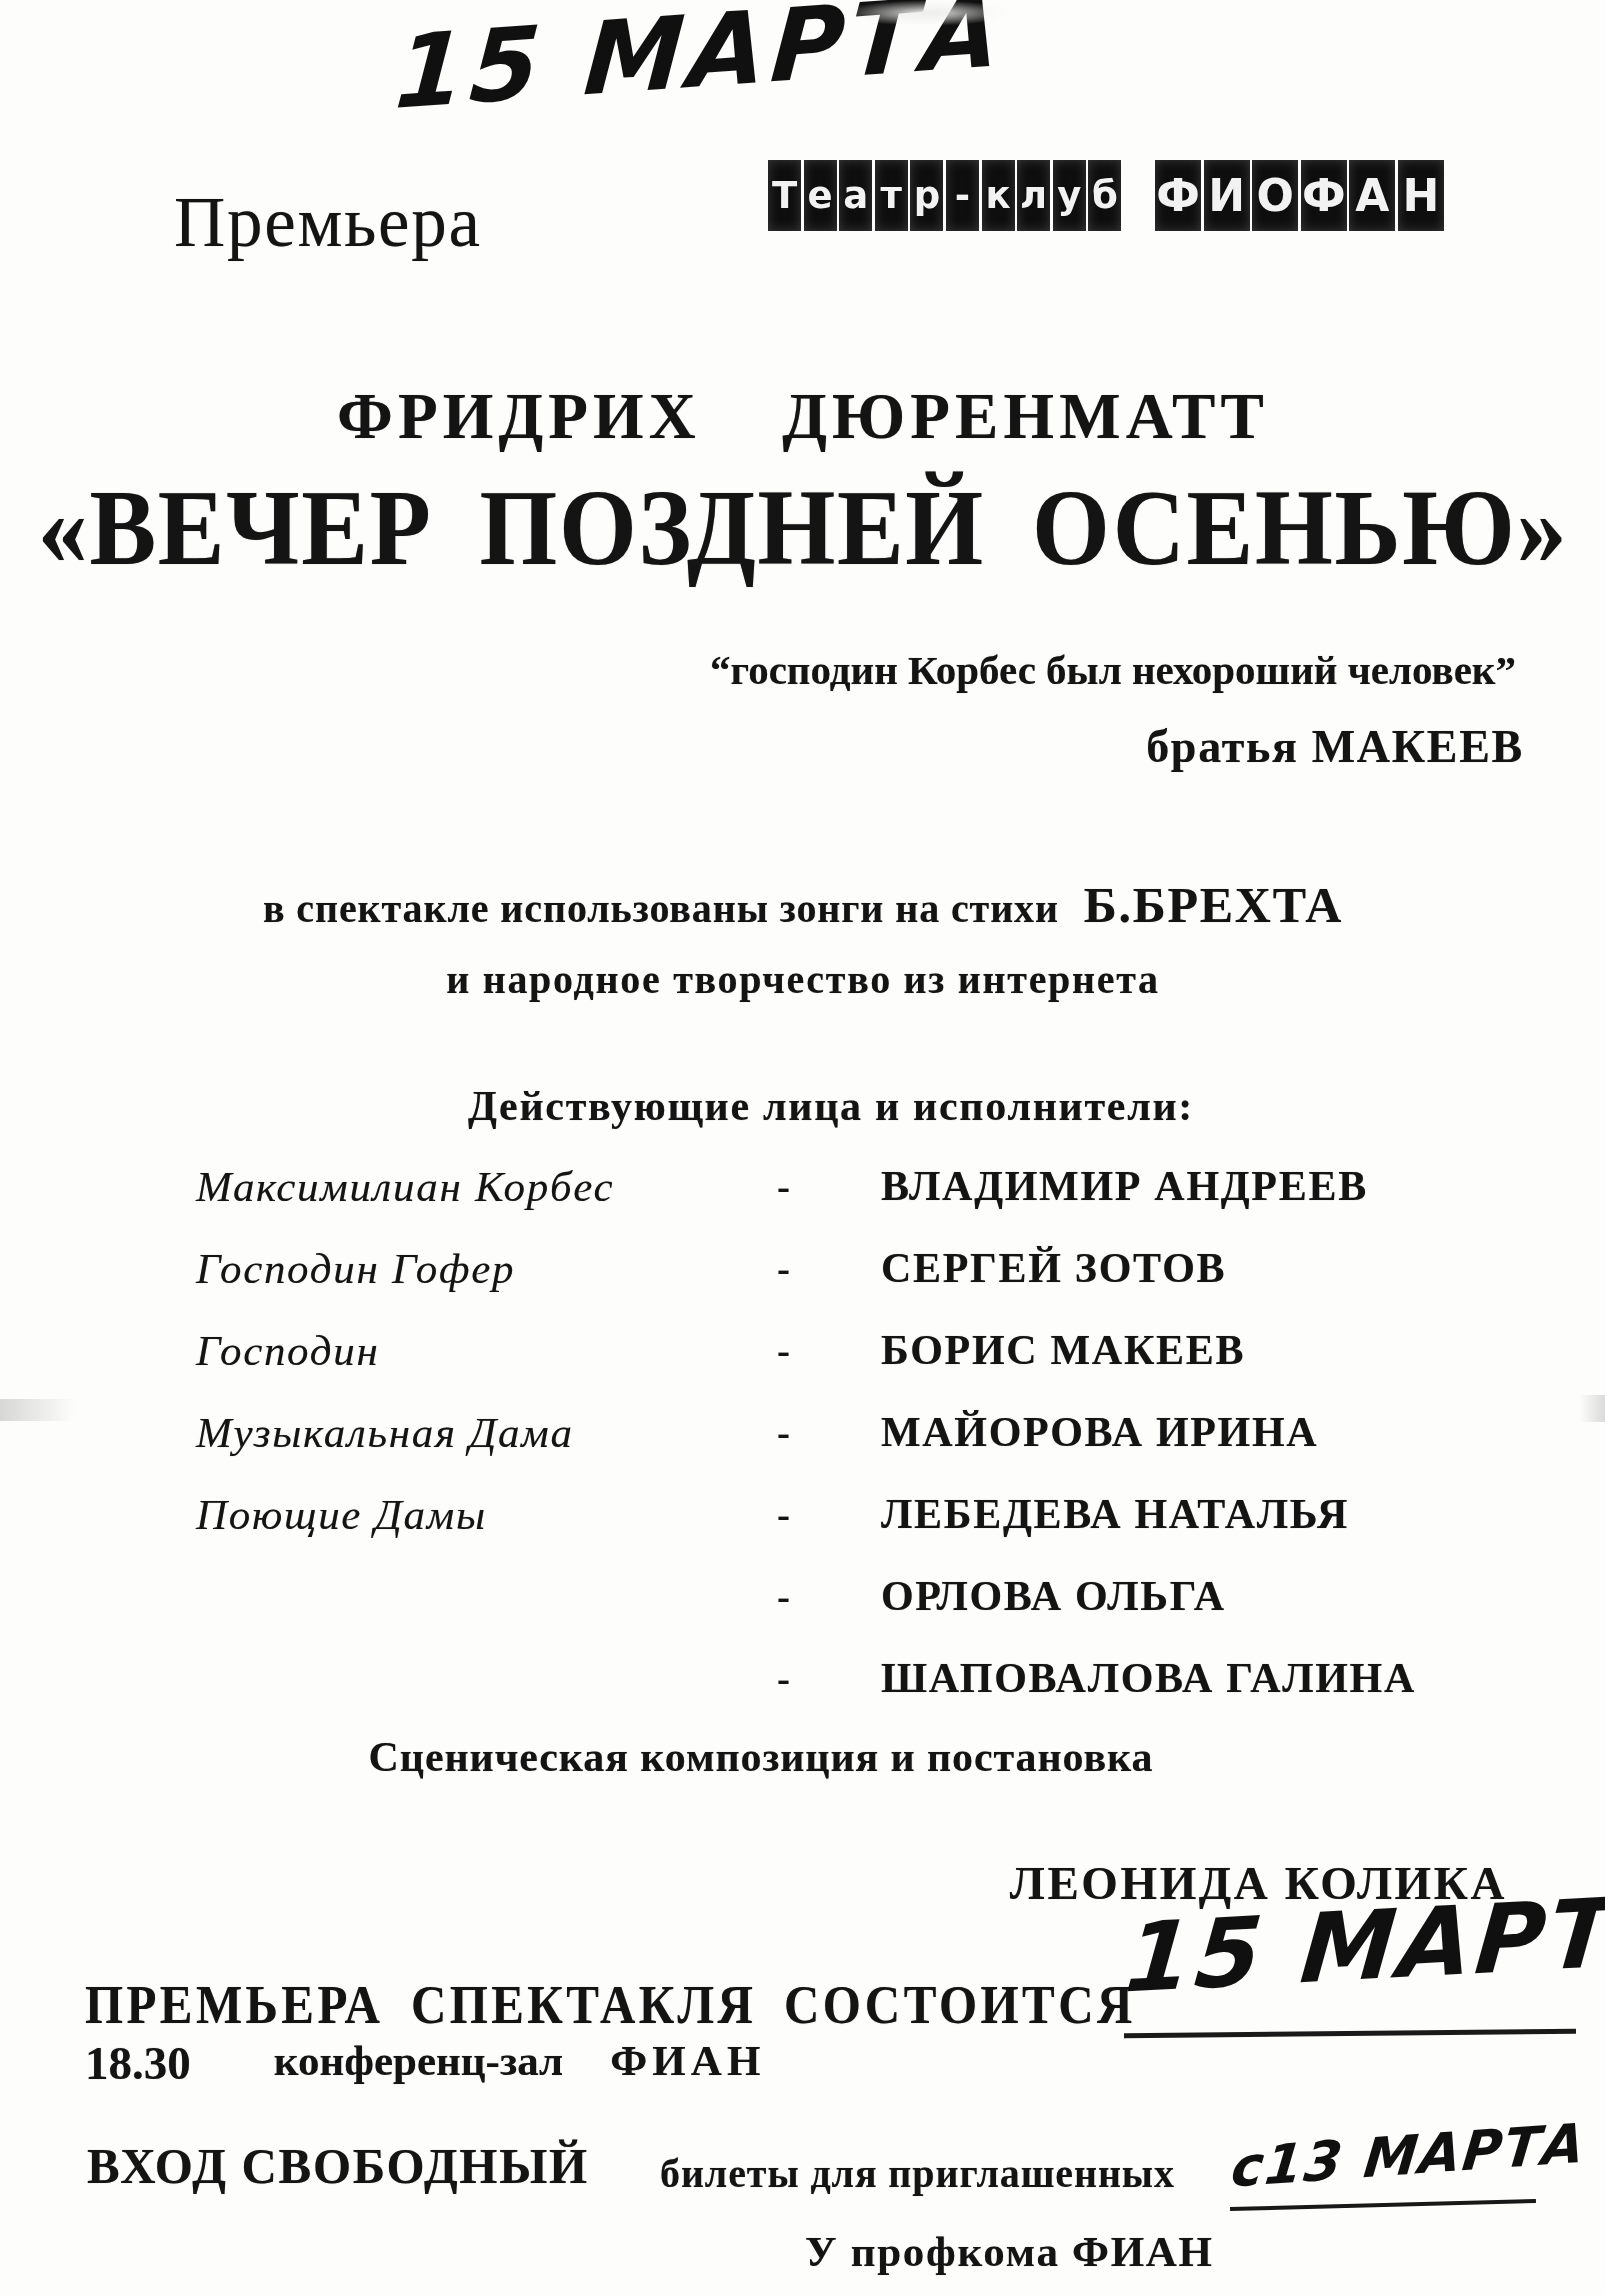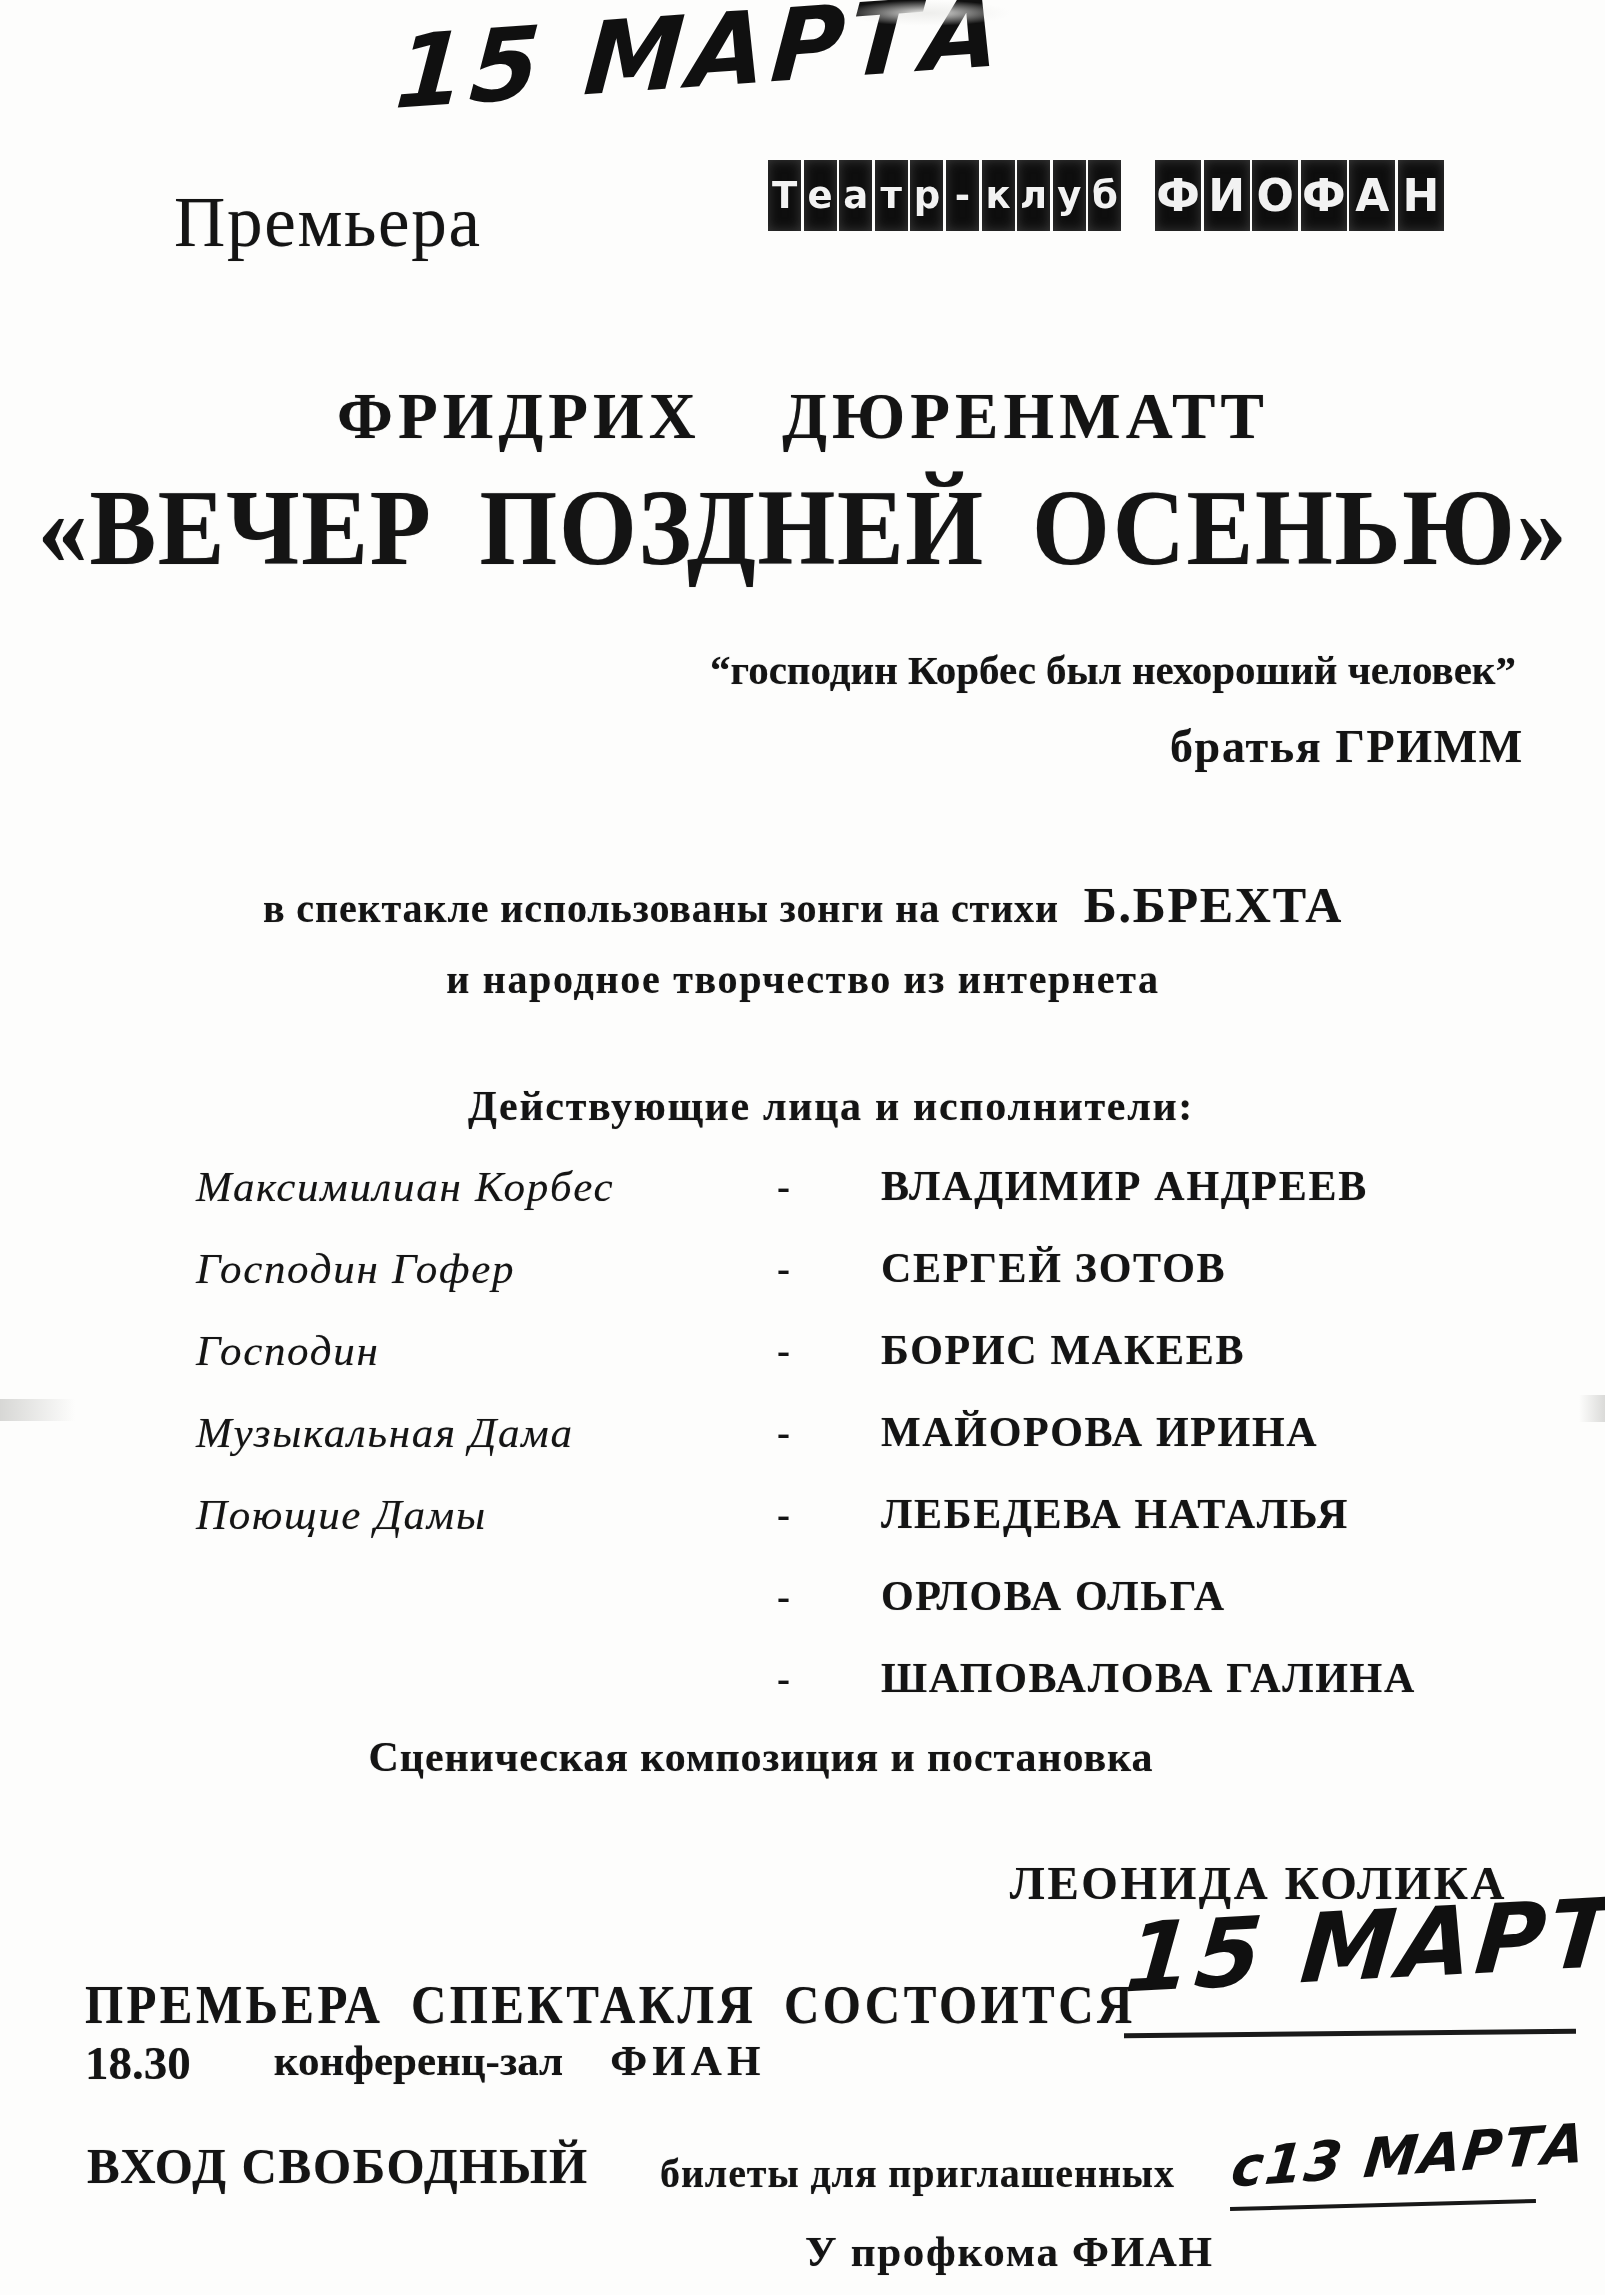--- a/index.html
+++ b/index.html
@@ -129,21 +129,21 @@
       <span class="tile">О</span>
       <span class="tile">Ф</span>
       <span class="tile">А</span>
       <span class="tile">Н</span>
     </div>
 
   <div class="author ink serif">ФРИДРИХ ДЮРЕНМАТТ</div>
   <div class="title ink serif">«ВЕЧЕР ПОЗДНЕЙ ОСЕНЬЮ»</div>
 
   <div class="quote ink serif">“господин Корбес был нехороший человек”</div>
-  <div class="attr ink serif">братья ГРИММ</div>
+  <div class="attr ink serif">братья МАКЕЕВ</div>
 
   <div class="note1 ink serif">
     <span>в спектакле использованы зонги на стихи</span>
     <span class="emph">Б.БРЕХТА</span>
   </div>
   <div class="note2 ink serif">и народное творчество из интернета</div>
 
   <div class="cast-heading ink serif">Действующие лица и исполнители:</div>
 
   <div class="cast-list">

